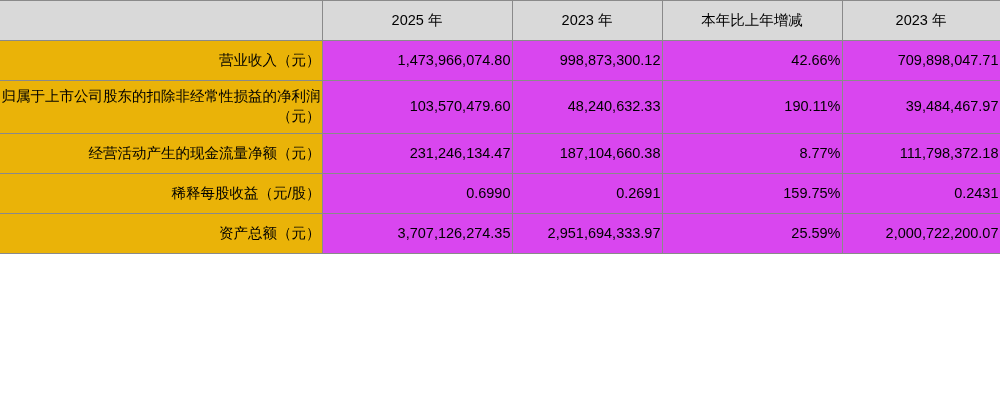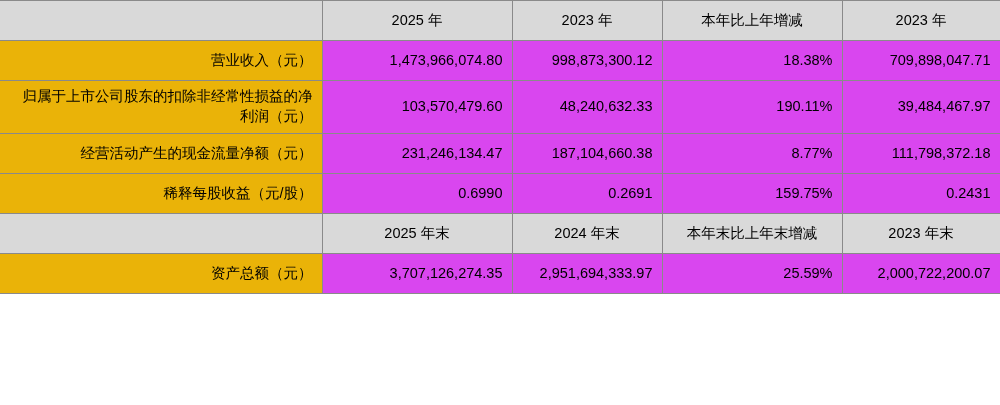--- a/index.html
+++ b/index.html
@@ -26,21 +26,21 @@
     font-size: 14.5px;
   }
   table.fin col.c0 { width: 322px; }
   table.fin col.c1 { width: 190px; }
   table.fin col.c2 { width: 150px; }
   table.fin col.c3 { width: 180px; }
   table.fin col.c4 { width: 158px; }
 
   table.fin td, table.fin th {
     border: 1px solid #8a8a8a;
-    padding: 5px 9px;
+    padding: 5px 1px;
     vertical-align: middle;
     line-height: 1.35;
     margin-top: 10px;
   }
   .hdr-blank {
     background: #d9d9d9;
     border-left: none !important;
   }
   .hdr {
     background: #d9d9d9;
@@ -78,21 +78,21 @@
         <td class="hdr">2025 年</td>
         <td class="hdr">2023 年</td>
         <td class="hdr">本年比上年增减</td>
         <td class="hdr">2023 年</td>
       </tr>
 
       <tr class="norm">
         <td class="rowlabel">营业收入（元）</td>
         <td class="num">1,473,966,074.80</td>
         <td class="num">998,873,300.12</td>
-        <td class="num">18.38%</td>
+        <td class="num">42.66%</td>
         <td class="num">709,898,047.71</td>
       </tr>
 
 
       <tr class="tall">
         <td class="rowlabel">归属于上市公司股东的扣除非经常性损益的净利润（元）</td>
         <td class="num">103,570,479.60</td>
         <td class="num">48,240,632.33</td>
         <td class="num">190.11%</td>
         <td class="num">39,484,467.97</td>
@@ -109,27 +109,20 @@
 
       <tr class="norm">
         <td class="rowlabel">稀释每股收益（元/股）</td>
         <td class="num">0.6990</td>
         <td class="num">0.2691</td>
         <td class="num">159.75%</td>
         <td class="num">0.2431</td>
       </tr>
 
 
-      <tr class="norm">
-        <td class="hdr-blank"></td>
-        <td class="hdr">2025 年末</td>
-        <td class="hdr">2024 年末</td>
-        <td class="hdr sub">本年末比上年末增减</td>
-        <td class="hdr">2023 年末</td>
-      </tr>
 
       <tr class="norm">
         <td class="rowlabel">资产总额（元）</td>
         <td class="num">3,707,126,274.35</td>
         <td class="num">2,951,694,333.97</td>
         <td class="num">25.59%</td>
         <td class="num">2,000,722,200.07</td>
       </tr>
 
     </tbody>

